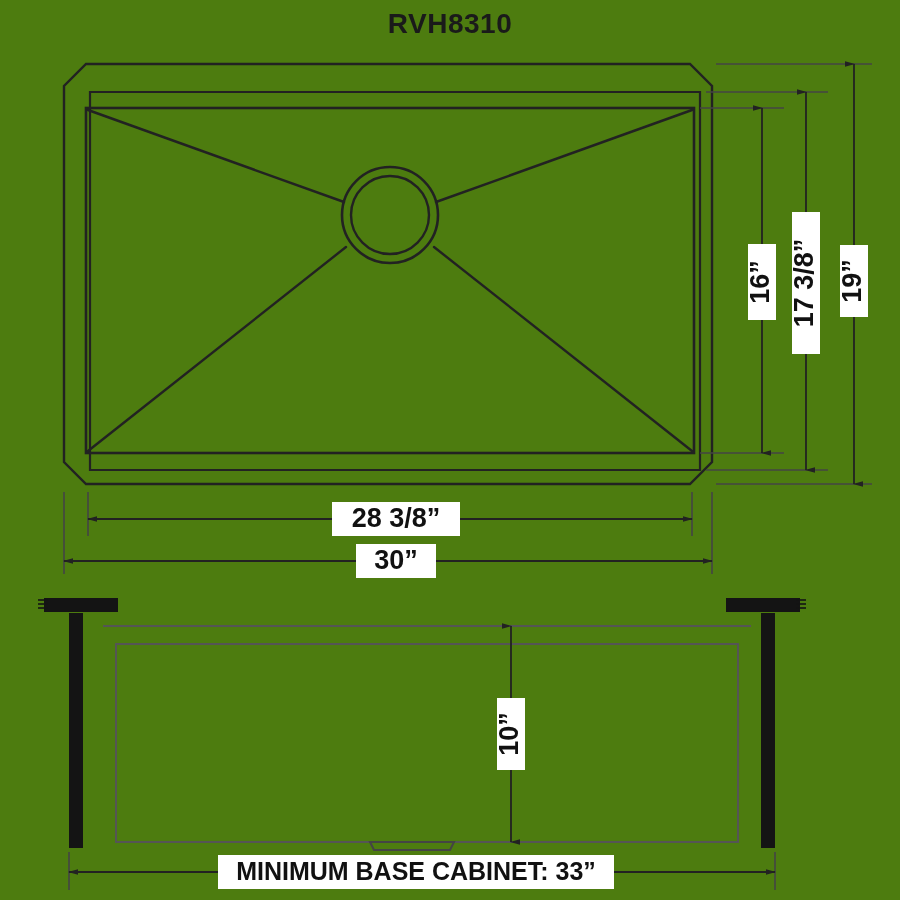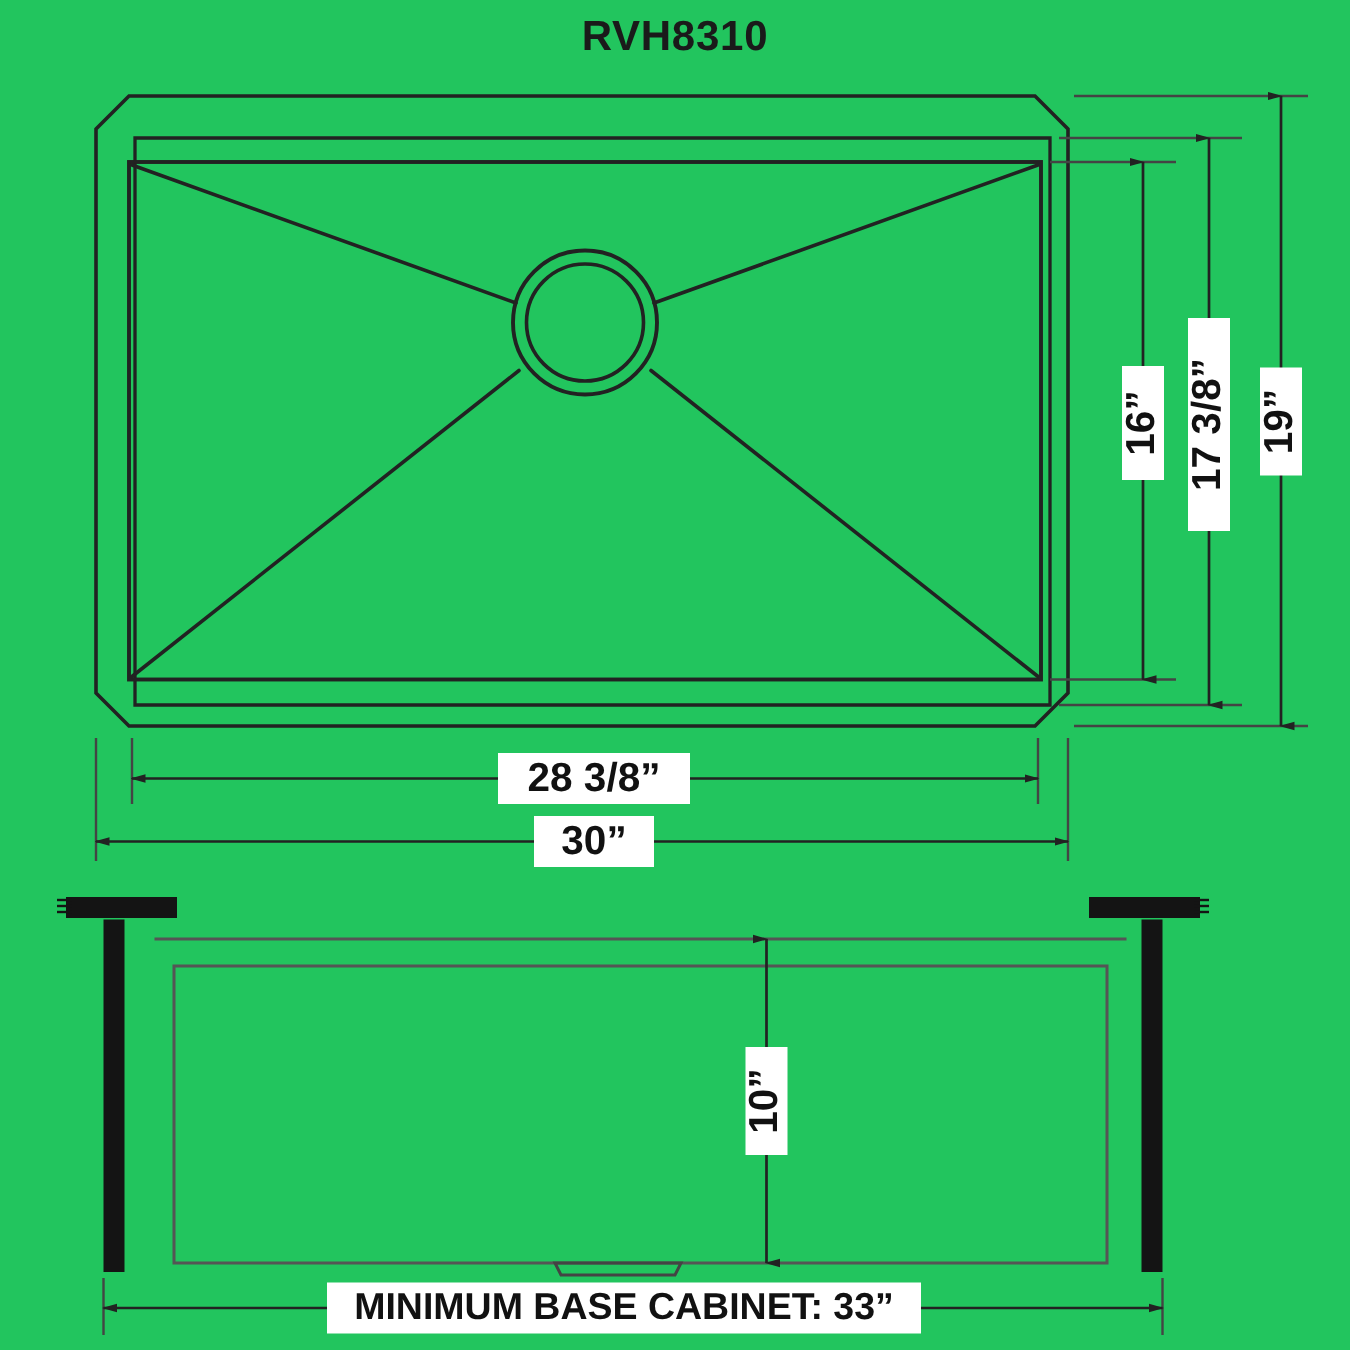--- a/index.html
+++ b/index.html
@@ -8,21 +8,21 @@
     background: #ffffff;
   }
   body {
     font-family: "Liberation Sans", sans-serif;
     -webkit-font-smoothing: antialiased;
   }
   #page {
     position: relative;
     width: 900px;
     height: 900px;
-    background: #22c55e;
+    background: #4d7c0f;
     overflow: hidden;
   }
   #page-title {
     position: absolute;
     top: 8px;
     left: 0;
     width: 900px;
     text-align: center;
     font-size: 28px;
     font-weight: bold;

